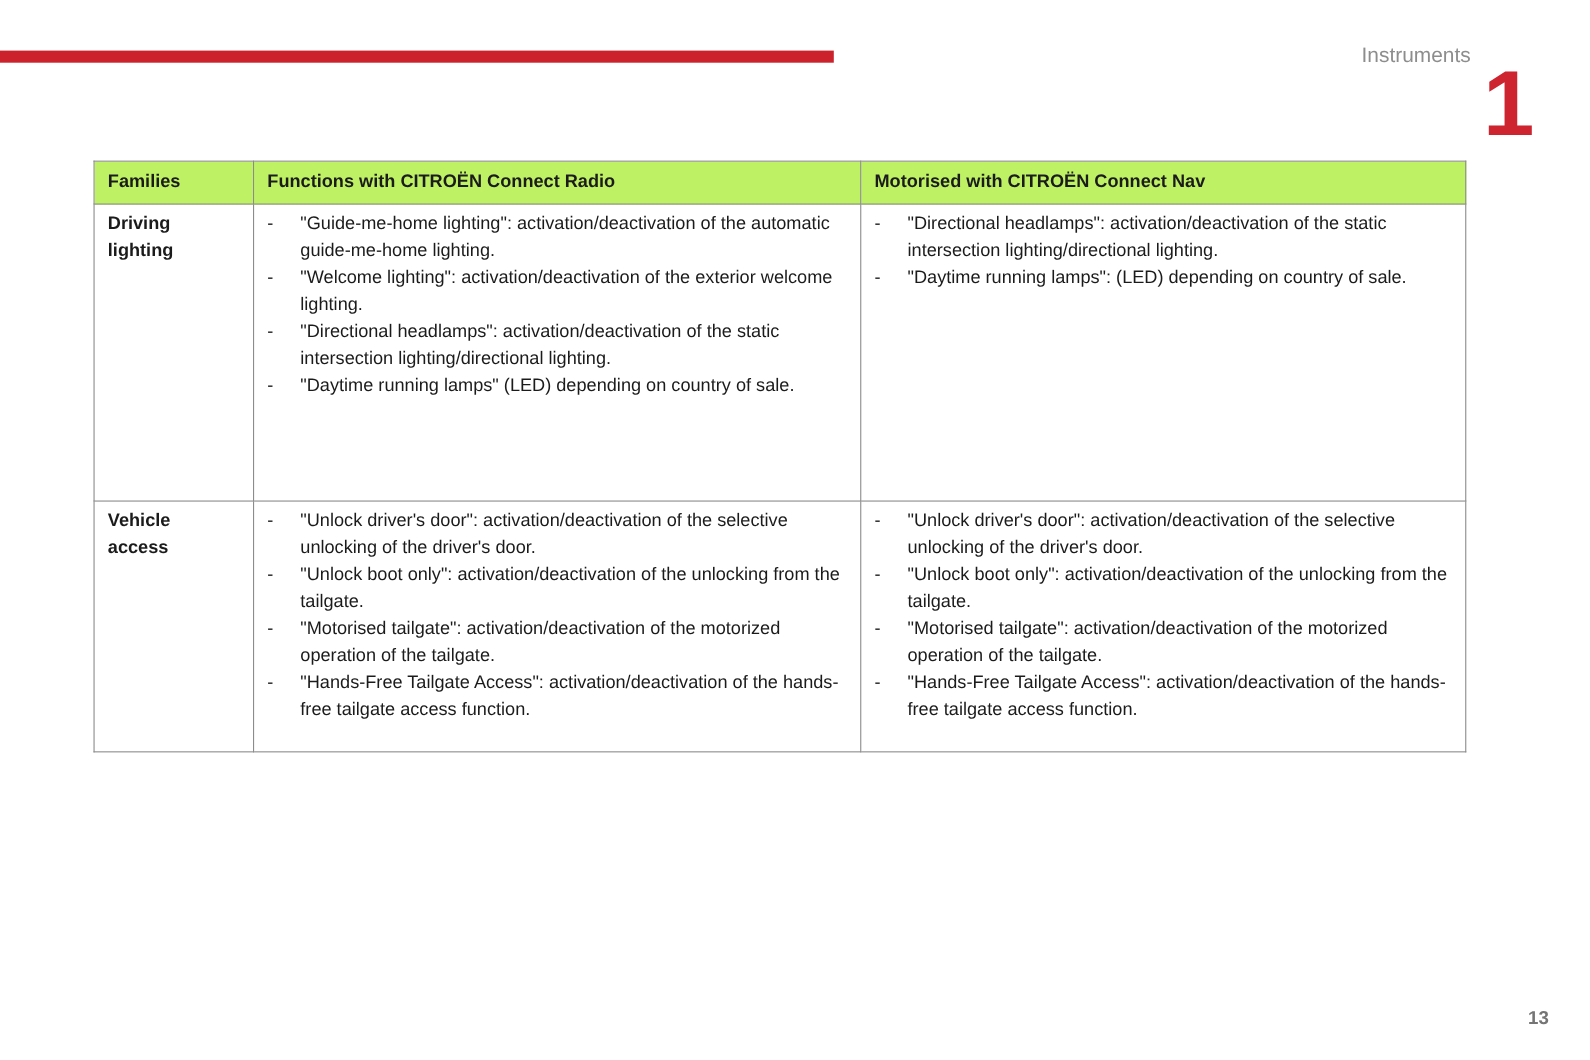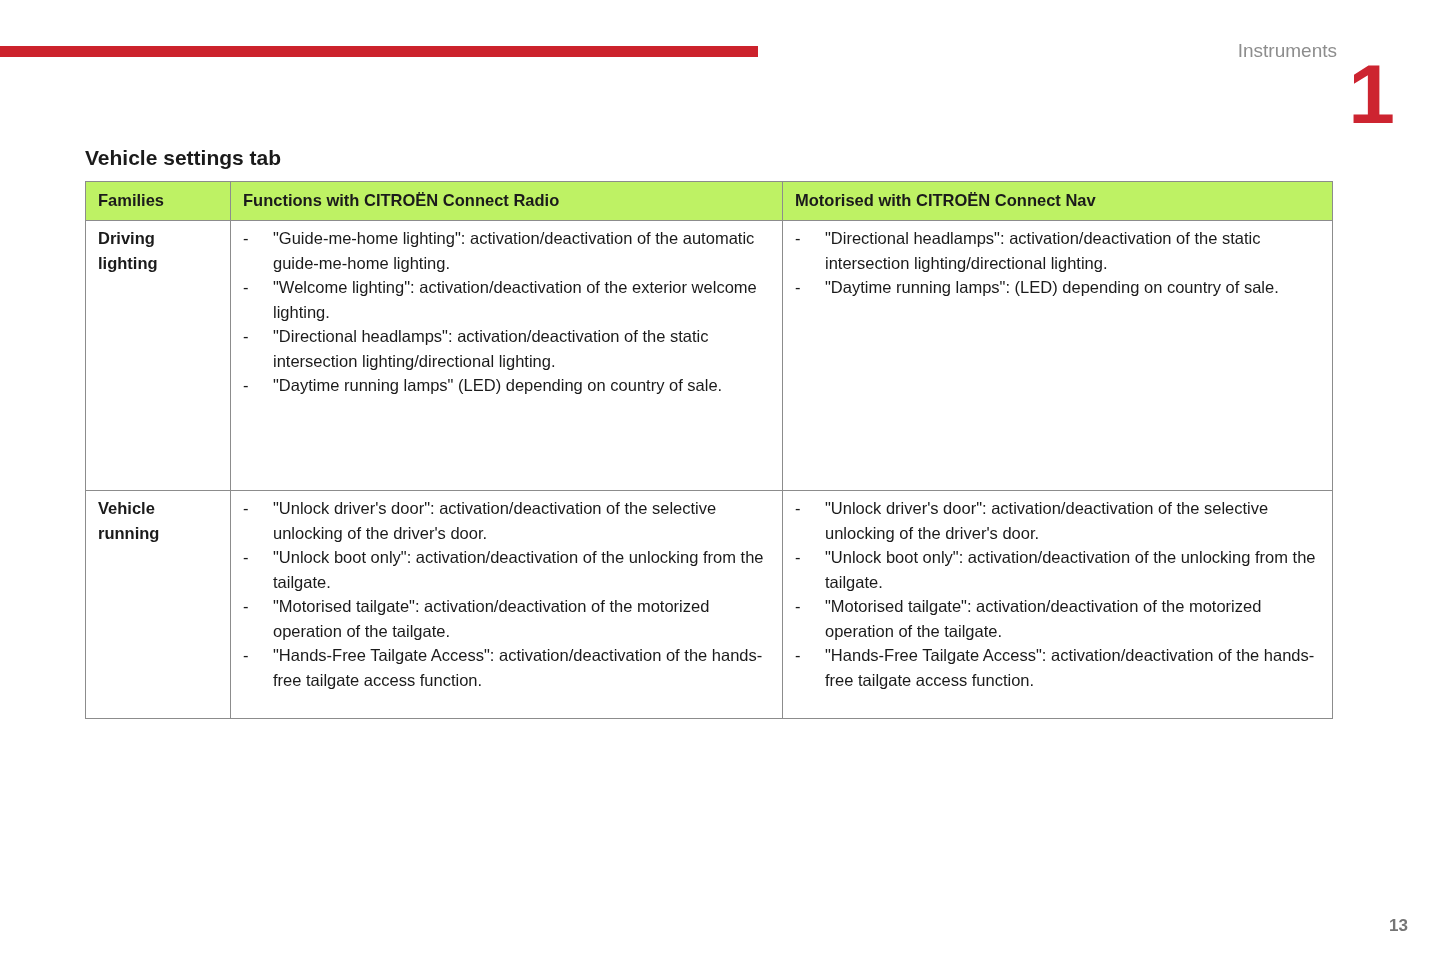--- a/index.html
+++ b/index.html
@@ -106,21 +106,20 @@
   }
 </style>
 </head>
 <body>
 
 <div class="red-bar"></div>
 <div class="running-header">Instruments</div>
 <div class="chapter-number">1</div>
 
 <div class="content">
-  <h2 class="section-subtitle">Vehicle settings tab</h2>
 
   <table class="functions-table">
     <colgroup>
       <col style="width:145px">
       <col style="width:552px">
       <col style="width:550px">
     </colgroup>
     <thead>
       <tr>
         <th>Families</th>
@@ -157,21 +156,21 @@
             <span class="li-text">"Directional headlamps": activation/deactivation of the static intersection lighting/directional lighting.</span>
           </div>
           <div class="li">
             <span class="dash">-</span>
             <span class="li-text">"Daytime running lamps": (LED) depending on country of sale.</span>
           </div>
         </td>
       </tr>
       <tr class="row-2">
         <td class="family-cell">
-          <span class="family-label">Vehicle running</span>
+          <span class="family-label">Vehicle access</span>
         </td>
         <td>
           <div class="li">
             <span class="dash">-</span>
             <span class="li-text">"Unlock driver's door": activation/deactivation of the selective unlocking of the driver's door.</span>
           </div>
           <div class="li">
             <span class="dash">-</span>
             <span class="li-text">"Unlock boot only": activation/deactivation of the unlocking from the tailgate.</span>
           </div>

